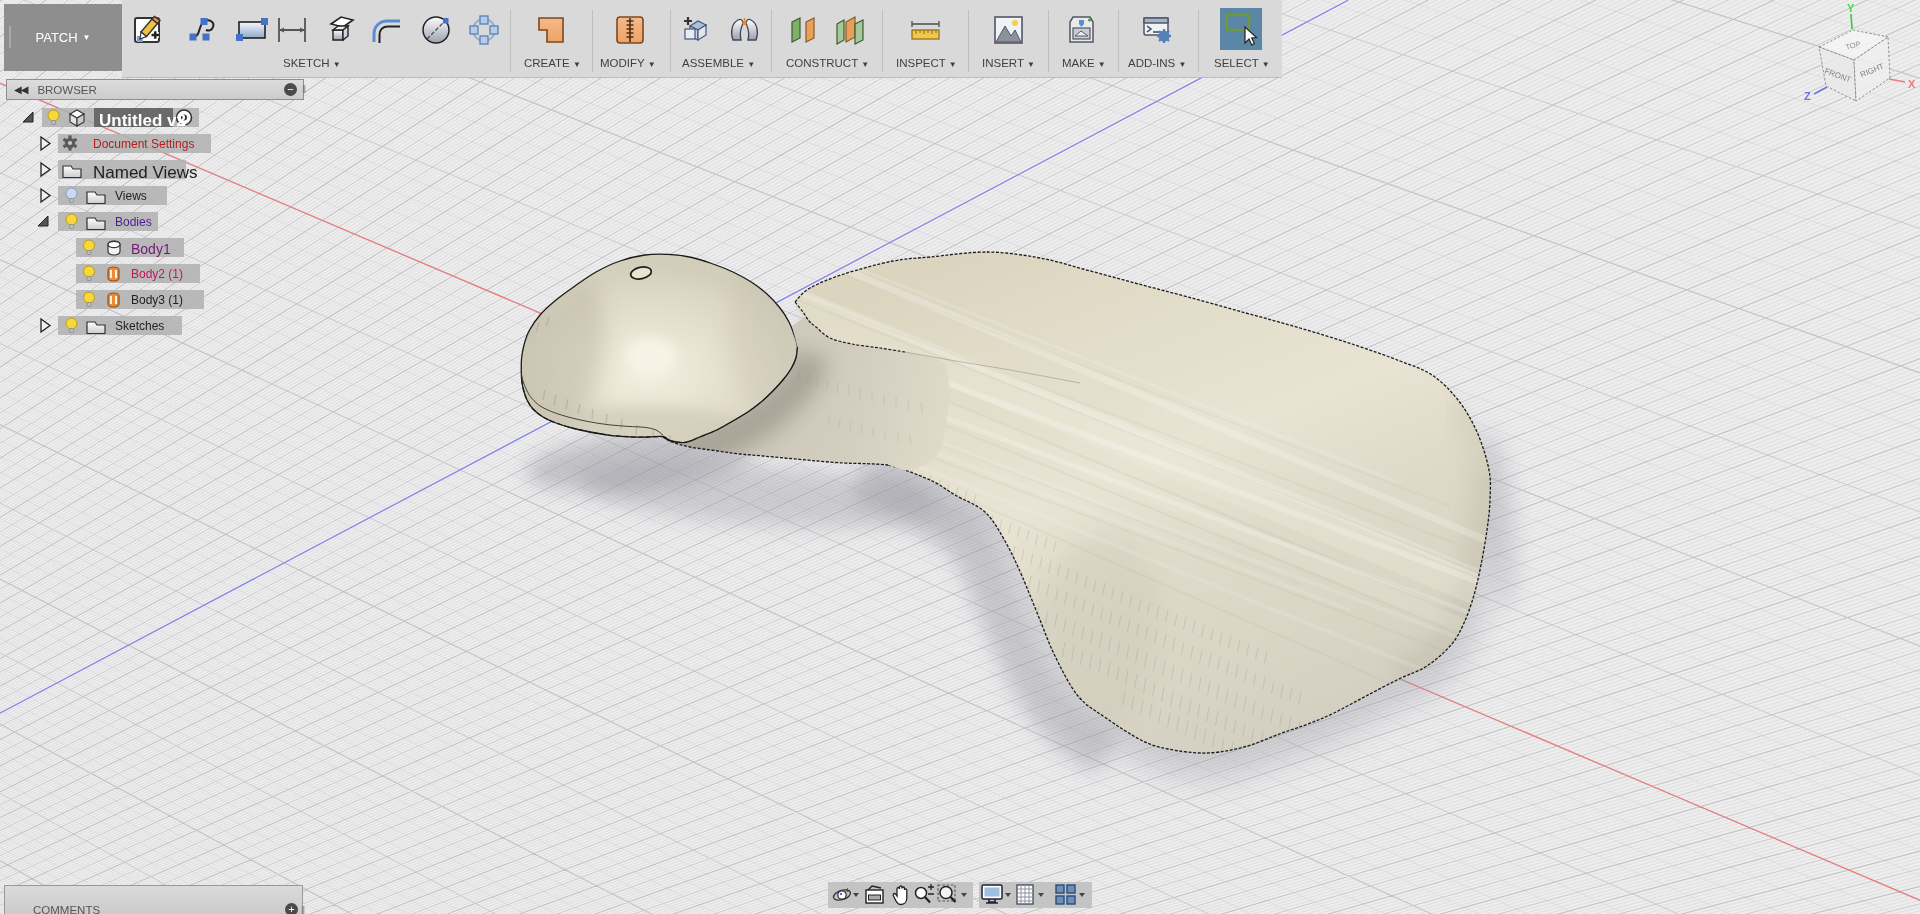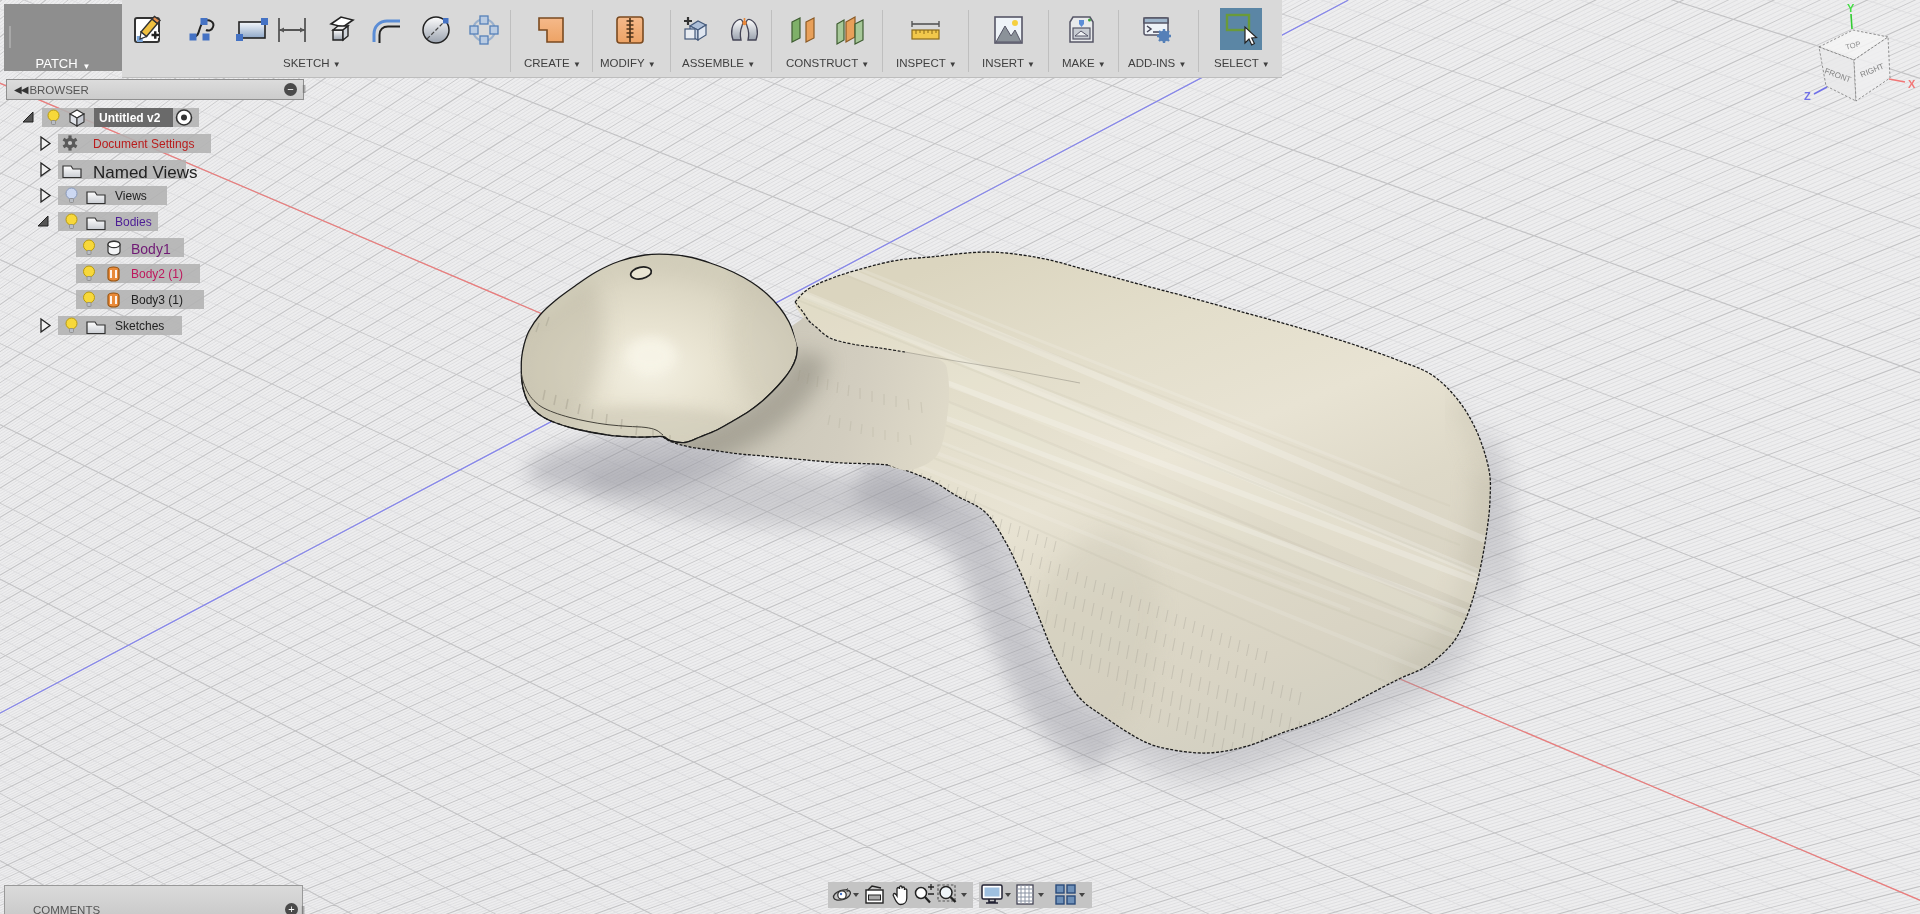--- a/index.html
+++ b/index.html
@@ -136,21 +136,21 @@
     <line x1="1852" y1="29" x2="1851" y2="14" stroke="#33cc33" stroke-width="1.6"></line>
     <text x="1847" y="12" font-size="11" fill="#44dd44" font-weight="bold">Y</text>
     <line x1="1889" y1="79" x2="1905" y2="82" stroke="#f27777" stroke-width="1.6"></line>
     <text x="1908" y="88" font-size="11" fill="#f27777" font-weight="bold">X</text>
     <line x1="1827" y1="87" x2="1814" y2="94" stroke="#7070e8" stroke-width="1.6"></line>
     <text x="1804" y="100" font-size="11" fill="#7070e8" font-weight="bold">Z</text>
   </g>
 
 </svg>
 <div class="abs" style="left:122px;top:0;width:1160px;height:78px;background:#d9d9d9;border-bottom:1px solid #bdbdbd"></div>
-<div class="abs" style="left:4px;top:4px;width:118px;height:67px;background:#8e8e8e;color:#fff;font-size:13px;display:flex;align-items:flex-end;justify-content:center">PATCH <span style="font-size:8px;margin-left:5px">▼</span></div>
+<div class="abs" style="left:4px;top:4px;width:118px;height:67px;background:#8e8e8e;color:#fff;font-size:13px;display:flex;align-items:center;justify-content:center">PATCH <span style="font-size:8px;margin-left:5px">▼</span></div>
 <div class="abs" style="left:9px;top:26px;width:2px;height:22px;border-left:1px solid #a8a8a8;border-right:1px solid #a8a8a8"></div>
 
 <div class="sep" style="left:510px"></div>
 <div class="sep" style="left:592px"></div>
 <div class="sep" style="left:670px"></div>
 <div class="sep" style="left:771px"></div>
 <div class="sep" style="left:882px"></div>
 <div class="sep" style="left:968px"></div>
 <div class="sep" style="left:1048px"></div>
 <div class="sep" style="left:1118px"></div>
@@ -305,21 +305,21 @@
 
   <g transform="translate(1220,8)">
     <rect x="0" y="0" width="42" height="42" fill="#5b86a5"></rect>
     <rect x="7" y="7" width="22" height="15" fill="none" stroke="#6a9a3a" stroke-width="2.4"></rect>
     <path d="M25,19 L25,35 L29,31 L31.7,37 L34.4,35.6 L31.7,30 L36.5,29.5 Z" fill="#fff" stroke="#222" stroke-width="1.2"></path>
   </g>
 </svg>
 
 <div class="abs" style="left:6px;top:79px;width:298px;height:21px;background:linear-gradient(#dcdcdc,#cccccc);border:1px solid #8f8f8f;display:flex;align-items:center">
   <span style="margin-left:7px;font-size:10px;color:#333;letter-spacing:-1px">◀◀</span>
-  <span style="margin-left:2px;font-size:11.5px;color:#555">BROWSER</span>
+  <span style="margin-left:10px;font-size:11.5px;color:#555">BROWSER</span>
   <span style="position:absolute;left:277px;width:13px;height:13px;border-radius:50%;background:#4a4a4a;color:#fff;font-size:11px;line-height:12px;text-align:center">−</span>
   <span style="position:absolute;left:295px;font-size:10px;color:#777">‖</span>
 </div>
 <svg class="abs" style="left:0;top:0" width="340" height="360" viewBox="0 0 340 360">
   <defs>
     <linearGradient id="foldg" x1="0" y1="0" x2="0" y2="1">
       <stop offset="0" stop-color="#ffffff"></stop>
         <stop offset="1" stop-color="#c9ccd2"></stop>
     </linearGradient>
   </defs>
@@ -398,21 +398,21 @@
     <path d="M1,3.5 C1,1.6 3.7,0 7,0 C10.3,0 13,1.6 13,3.5 L13,10.5 C13,12.4 10.3,14 7,14 C3.7,14 1,12.4 1,10.5 Z" fill="#f2f3f5" stroke="#333" stroke-width="1.2"></path>
     <ellipse cx="7" cy="3.5" rx="6" ry="3.2" fill="#fff" stroke="#333" stroke-width="1.2"></ellipse>
   </g>
 
   <g id="osurf" transform="translate(107,267)">
     <path d="M1,3 C1,1.4 3.5,0 6.5,0 C9.5,0 12,1.4 12,3 L12,11 C12,12.6 9.5,14 6.5,14 C3.5,14 1,12.6 1,11 Z" fill="#e98b3a" stroke="#9a5510 " stroke-width="1.2"></path>
     <path d="M4,3 v8 M9,3 v8" stroke="#fff" stroke-width="1.8"></path>
   </g>
   <use href="#osurf" y="26"></use>
 </svg>
-<div class="abs" style="left:99px;top:111px;font-size:12px;color:#fff;font-weight:bold">Untitled v2</div>
+<div class="abs" style="left:99px;top:111px;font-size:17px;color:#fff;font-weight:bold">Untitled v2</div>
 <div class="abs" style="left:93px;top:137px;font-size:12px;color:#b91c1c">Document Settings</div>
 <div class="abs" style="left:93px;top:163px;font-size:17px;color:#222">Named Views</div>
 <div class="abs" style="left:115px;top:189px;font-size:12px;color:#222">Views</div>
 <div class="abs" style="left:115px;top:215px;font-size:12px;color:#4c1d95">Bodies</div>
 <div class="abs" style="left:131px;top:241px;font-size:14px;color:#701a75">Body1</div>
 <div class="abs" style="left:131px;top:267px;font-size:12px;color:#be185d">Body2 (1)</div>
 <div class="abs" style="left:131px;top:293px;font-size:12px;color:#222">Body3 (1)</div>
 <div class="abs" style="left:115px;top:319px;font-size:12px;color:#222">Sketches</div>
 
 <div class="abs" style="left:4px;top:885px;width:299px;height:32px;background:linear-gradient(#dadada,#cacaca);border:1px solid #999;display:flex;align-items:flex-end">

